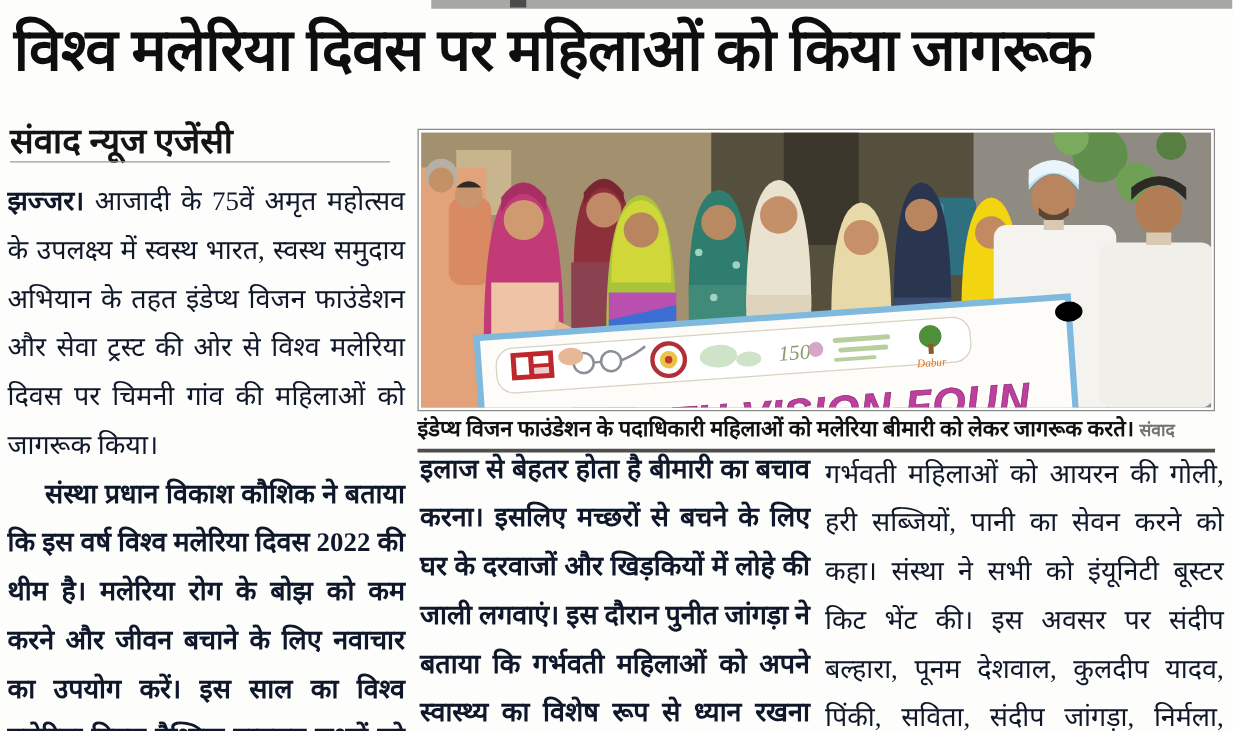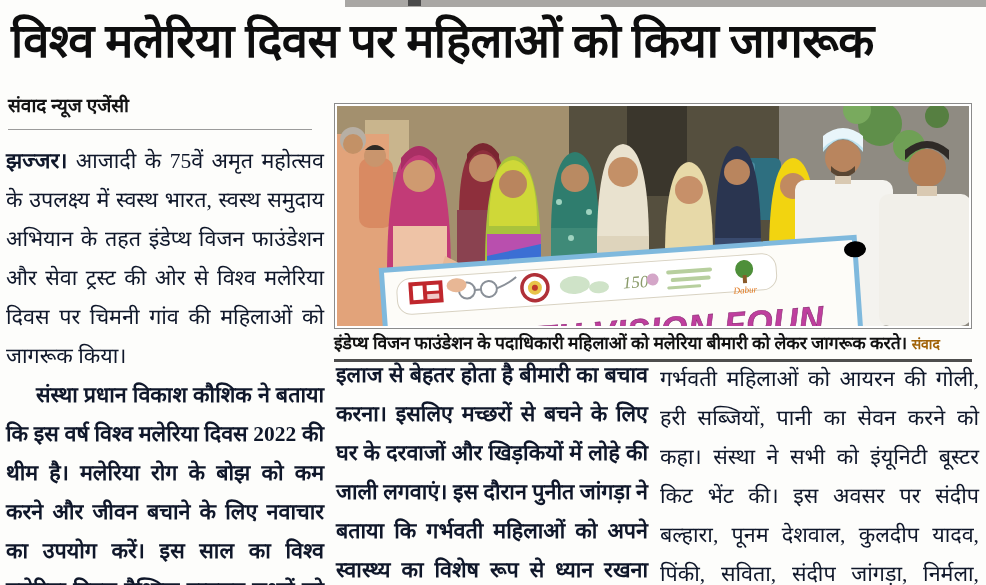--- a/index.html
+++ b/index.html
@@ -12,21 +12,21 @@
   .top-strip{position:absolute;left:345px;top:0;width:641px;height:7px;background:#a9a7a4;}
   .top-strip-mark{position:absolute;left:408px;top:0;width:13px;height:6px;background:#4b4b4b;}
 
   .headline{
     position:absolute;left:7px;top:6px;width:972px;margin:4px;
     font-size:47px;line-height:1.35;font-weight:bold;color:#0e0e0e;
     letter-spacing:-0.5px;white-space:nowrap;
   }
   .byline{
     position:absolute;left:8px;top:92px;width:320px;
-    font-size:19px;font-weight:bold;color:#141414;font-family:Liberation Serif, serif;
+    font-size:28px;font-weight:bold;color:#141414;font-family:Liberation Serif, serif;
   }
   .byline-rule{position:absolute;left:8px;top:129px;width:304px;height:1px;background:#9b9b9b;}
 
   .col{
     position:absolute;
     font-size:21.5px;line-height:39px;color:#0f172a;
     text-align:justify;
   }
   .col p{margin:0;}
   .col .lead{font-weight:bold;}
@@ -38,21 +38,21 @@
   .photo{
     position:absolute;left:334px;top:103px;width:632px;height:220px;margin:0;
     background:#ffffff;border:1px solid #8b8b8b;padding:2px;box-sizing:content-box;
   }
   .photo svg{display:block;width:632px;height:220px;}
 
   .caption{
     position:absolute;left:334px;top:330px;width:638px;
     font-size:17.5px;font-weight:bold;color:#111;white-space:nowrap;
   }
-  .caption .credit{font-size:14px;font-weight:bold;color:#a16207;}
+  .caption .credit{font-size:14px;font-weight:bold;color:#737373;}
   .caption-rule{position:absolute;left:334px;top:359px;width:638px;height:3px;background:#4e4e4e;}
 </style>
 </head>
 <body>
 
 <div>
 
   <div class="top-strip"></div>
   <div class="top-strip-mark"></div>
 

